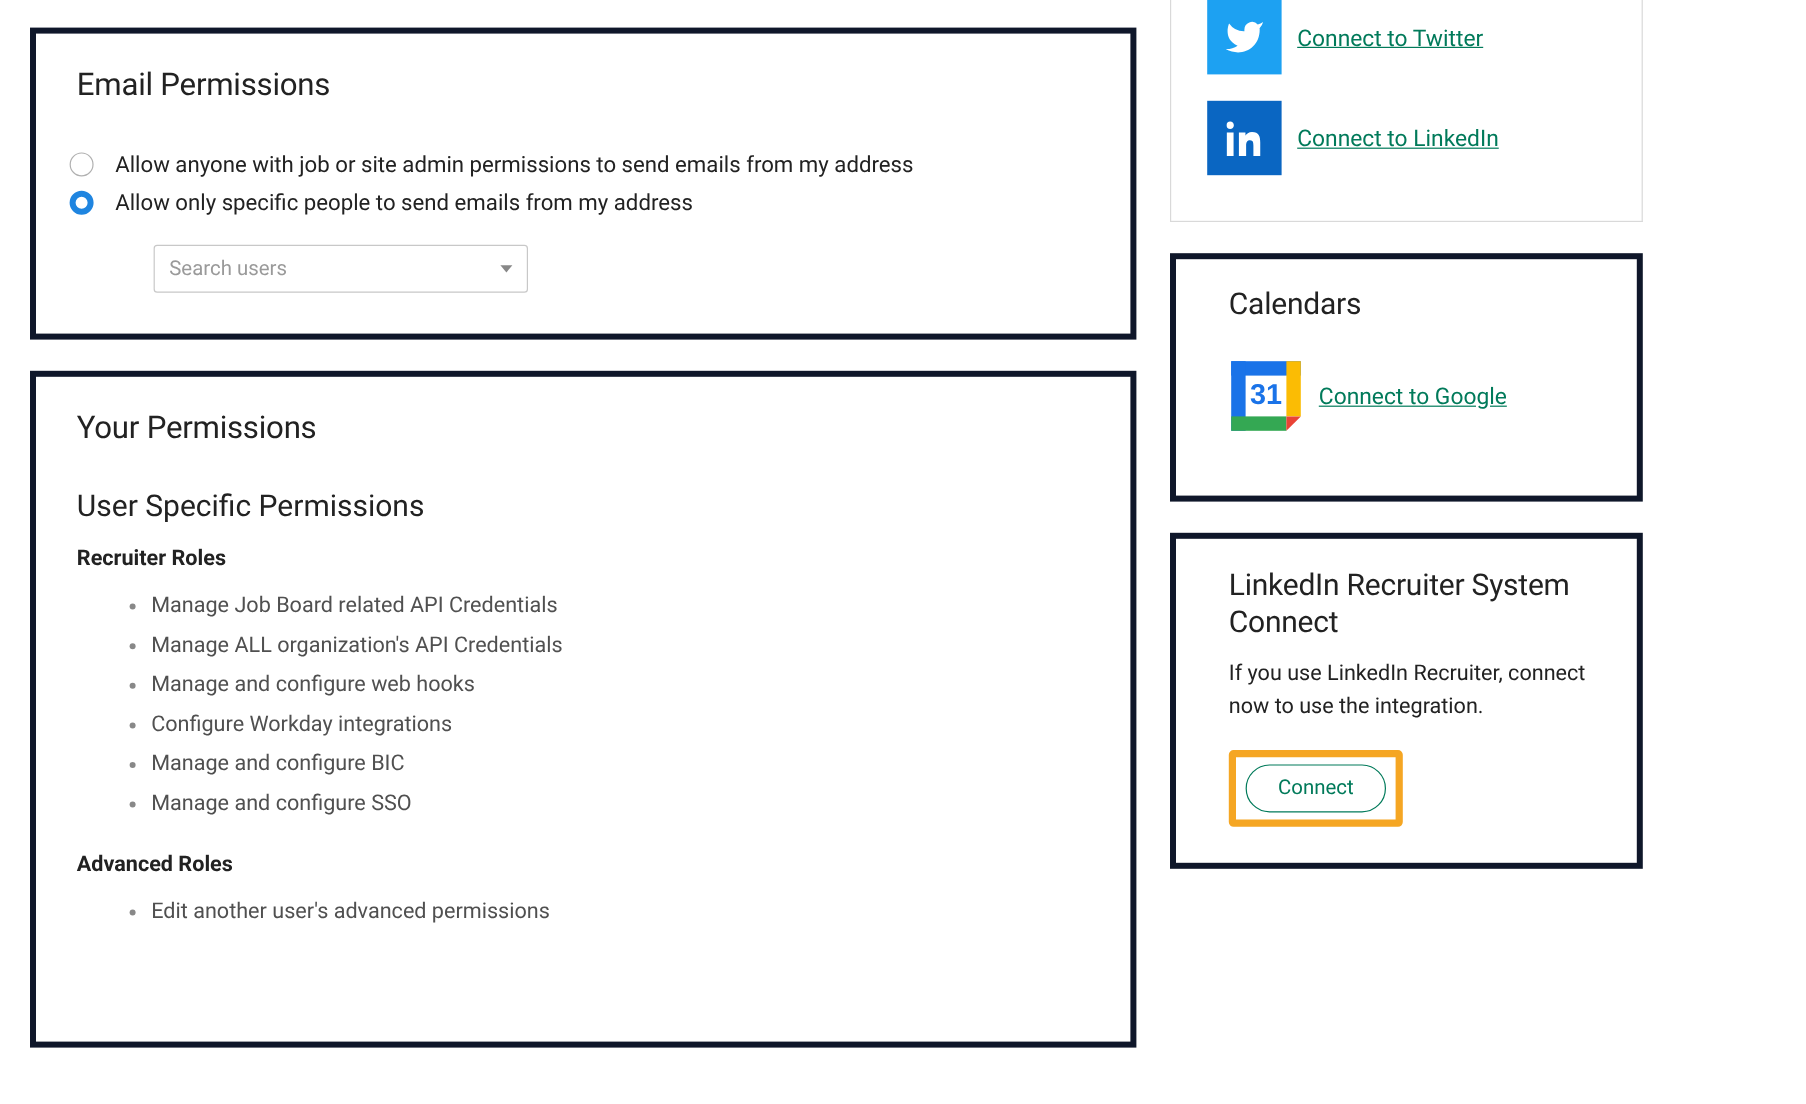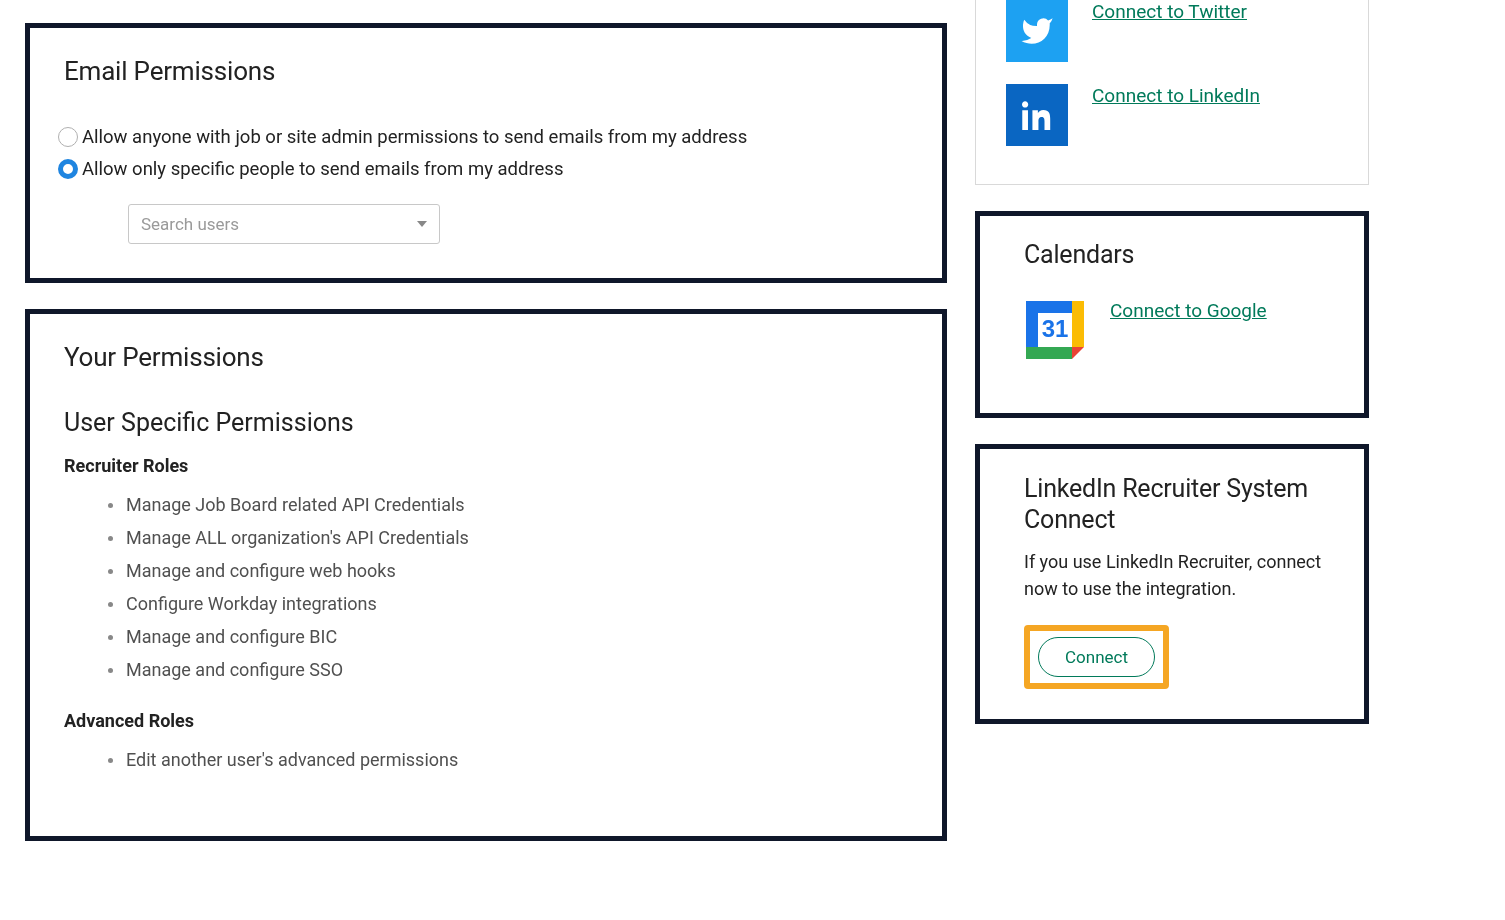--- a/index.html
+++ b/index.html
@@ -53,21 +53,21 @@
       color: #222;
       margin-top: 36px;
       margin-bottom: 18px;
     }
     .radio-group {
       margin-left: -6px;
     }
     .radio-row {
       display: flex;
       align-items: center;
-      gap: 4px;
+      gap: 18px;
       padding: 2px 0;
       margin-bottom: 6px;
       font-size: 18.5px;
       color: #222;
     }
     .radio {
       width: 20px;
       height: 20px;
       border-radius: 50%;
       border: 1.5px solid #b0b0b0;
@@ -134,22 +134,22 @@
       left: -18px;
       top: 15px;
       width: 5px;
       height: 5px;
       border-radius: 50%;
       background: #888;
     }
     
     .integration-row {
       display: flex;
-      align-items: flex-start;
-      gap: 24px;
+      align-items: center;
+      gap: 13px;
       margin-bottom: 22px;
     }
     .integration-icon {
       width: 62px;
       height: 62px;
       flex-shrink: 0;
       display: flex;
       align-items: center;
       justify-content: center;
     }
@@ -221,21 +221,21 @@
             </span>
           <span>Allow only specific people to send emails from my address</span>
         </label>
         <div class="combo">
           <span class="combo-placeholder">Search users</span>
           <span class="caret"></span>
         </div>
       </div>
     </div>
 
-    <div class="card" style="padding-bottom:60px;">
+    <div class="card" style="padding-bottom:92px;">
       <div class="card-title" style="margin-bottom:10px;">Your Permissions</div>
       <div class="sub-title">User Specific Permissions</div>
       <div class="role-heading">Recruiter Roles</div>
       <ul class="role-list" id="dev-roles-list">
           <li>Manage Job Board related API Credentials</li>
           <li>Manage ALL organization's API Credentials</li>
           <li>Manage and configure web hooks</li>
           <li>Configure Workday integrations</li>
           <li>Manage and configure BIC</li>
           <li>Manage and configure SSO</li>

